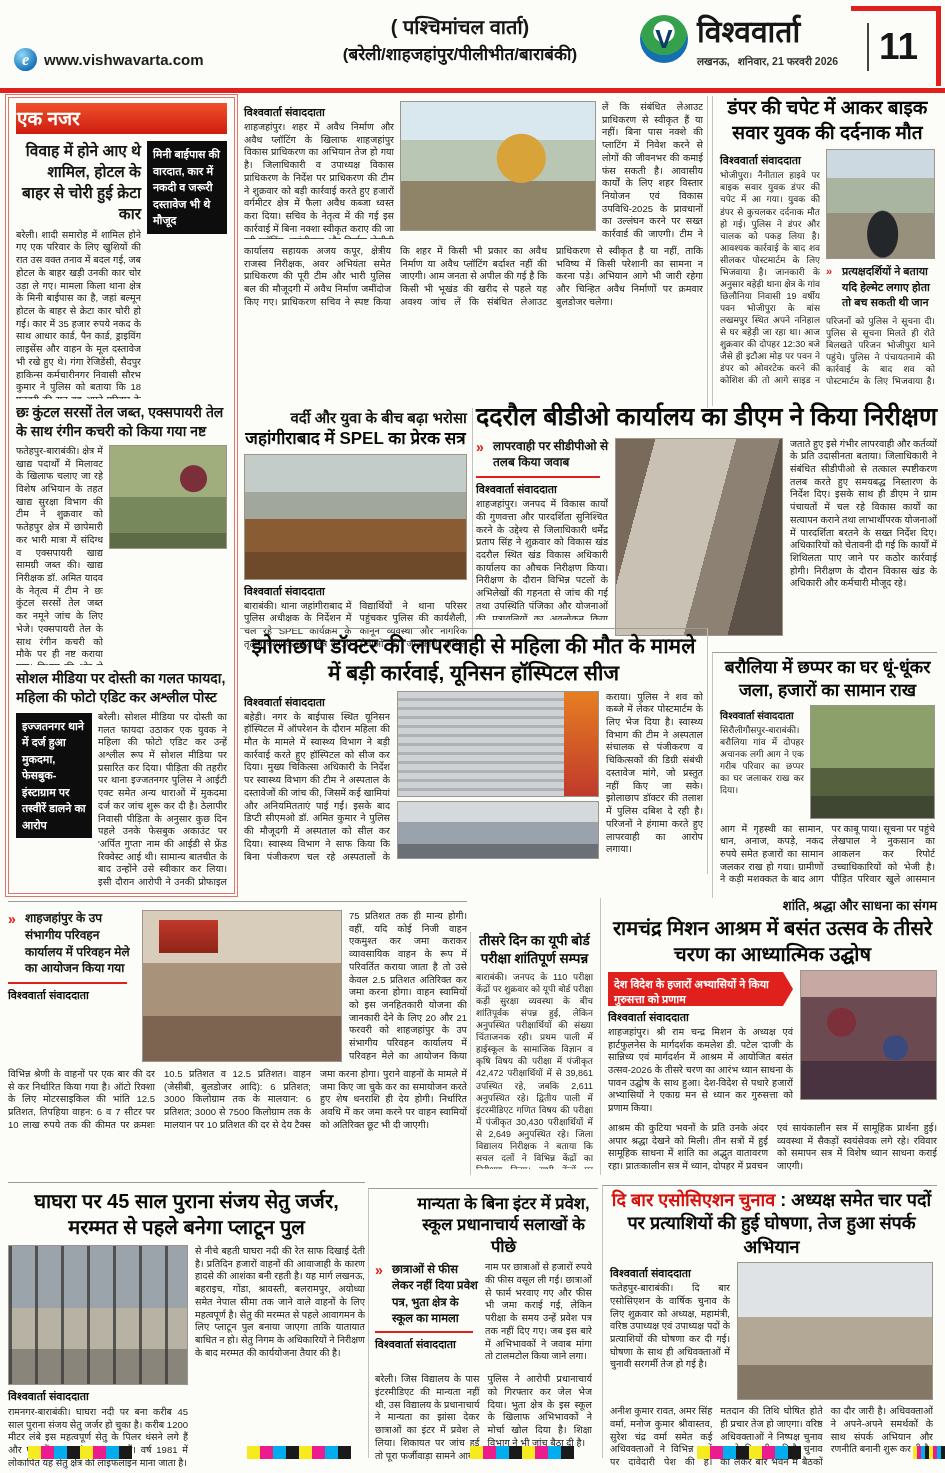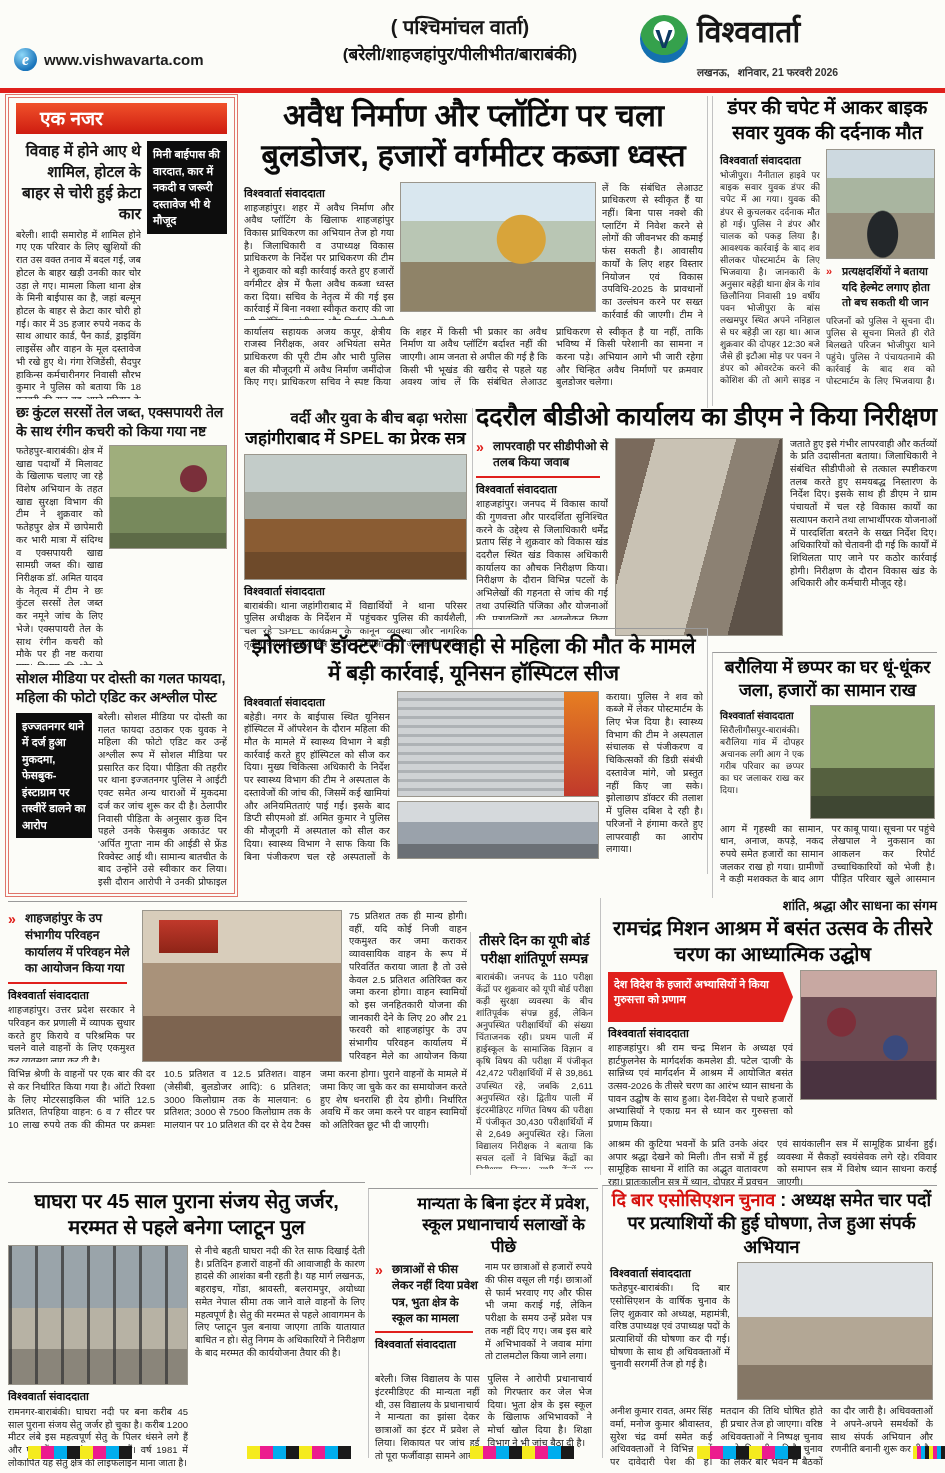--- a/index.html
+++ b/index.html
@@ -15,42 +15,42 @@
   .site-url { font-weight:700; font-size:15px; color:#1d1d1d; }
   .hdr-edition { position:absolute; left:282px; top:12px; width:356px; text-align:center; font-weight:700; }
   .hdr-edition .l1 { font-size:20px; line-height:1.5; }
   .hdr-edition .l2 { font-size:17px; line-height:1.5; }
   .hdr-brand { position:absolute; left:640px; top:15px; display:flex; gap:9px; }
   .vv-logo { width:48px; height:48px; border-radius:50%; position:relative;
              background:radial-gradient(circle at 50% 35%, #ffffff 0 26%, #35a14c 28% 58%, #1470b0 60%); }
   .vv-logo:before { content:"V"; position:absolute; inset:0; text-align:center; line-height:48px;
                     font-weight:800; font-size:26px; color:#0e3a63; }
   .brand-name { font-size:30px; font-weight:800; line-height:1.15; }
-  .brand-date { font-size:10.5px; font-weight:700; color:#333; margin-top:15px; display:flex; gap:8px;align-items:center; }
+  .brand-date { font-size:10.5px; font-weight:700; color:#333; margin-top:4px; display:flex; gap:8px;align-items:center; }
   .pageno-frame { position:absolute; top:6px; right:4px; width:90px; height:80px;
                   border-top:5px solid #e0201c; border-right:5px solid #e0201c; }
   .pageno { position:absolute; right:18px; top:12px; font-size:37px; font-weight:700;
             padding-left:10px; border-left:2px solid #444; line-height:1.3; }
   .hdr-rule { position:absolute; top:88px; left:0; width:945px; height:5px; background:#e0201c; }
 
   
   .hl { font-weight:800; color:#0b0b0b; text-align:center; line-height:1.3; }
   .byline { font-weight:700; font-size:11px; margin:3px 0 2px; color:#101010; }
   .body { font-size:9.5px; line-height:1.34; text-align:justify; overflow:hidden; color:#222; }
   .photo { position:relative; overflow:hidden; background:#b9b5a8; border:1px solid #9a968c; }
   .subhead { font-weight:700; font-size:12px; line-height:1.4; position:relative; padding-left:17px; }
   .subhead .arr { position:absolute; left:0; top:0; color:#e0201c; font-size:14px; font-weight:800; }
   .subrule { height:2px; background:#e0201c; margin:5px 0 3px; width:94%; }
   .bbox { background:#0d0d0d; color:#fff; font-weight:700; font-size:11px; line-height:1.5; padding:5px 6px; }
 
   
   #eknazar { position:absolute; left:8px; top:97px; width:227px; height:797px;
              border:1px solid #e0746a; outline:1px solid #e0746a; outline-offset:2px; padding:5px 7px; }
   .en-banner { height:31px; background:linear-gradient(180deg,#f0512a,#ce1c10); color:#fff;
-               font-size:19px; font-weight:800; line-height:31px; padding-left:24px; margin-bottom:7px; }
+               font-size:19px; font-weight:800; line-height:31px; padding-left:1px; margin-bottom:7px; }
   .en-art { overflow:hidden; }
   #en1 { height:258px; } #en2 { height:266px; } #en3 { height:222px; }
   .en-h1 { font-size:15.5px; font-weight:800; line-height:1.35; text-align:right; margin-bottom:4px; }
   .en-h2 { font-size:14px; font-weight:800; line-height:1.35; text-align:left; margin:4px 0; }
   .bbox-r { float:right; width:80px; margin:0 0 8px 6px; }
   .bbox-l { float:left; width:76px; margin:2px 6px 4px 0; }
   .ph-field { float:right; width:118px; height:104px; margin:0 0 4px 6px;
     background: radial-gradient(circle at 72% 32%, #7a2f3a 0 13px, rgba(0,0,0,0) 14px),
                 linear-gradient(180deg,#9fae7c 0 50%, #77895c 50% 85%, #5d6b47 85%); }
 
@@ -133,21 +133,21 @@
   #board { position:absolute; left:470px; top:932px; width:128px; height:243px; padding:0 5px; border-left:1px solid #c2c2c2; }
   #board h3 { font-size:13.5px; }
   .board-body { height:198px; margin-top:4px; font-size:9px; }
 
   
   #mission { position:absolute; left:600px; top:898px; width:337px; height:277px; padding-left:7px; border-left:1px solid #c2c2c2; }
   #mission .kicker { font-size:13px; }
   #mission h2 { font-size:20px; }
   .m-row { display:flex; gap:7px; margin-top:3px; }
   .m-left { flex:1; }
-  .m-banner { background:#e0201c; color:#fff; font-size:11px; font-weight:700; padding:4px 14px 16px 6px;
+  .m-banner { background:#e0201c; color:#fff; font-size:11px; font-weight:700; padding:4px 14px 0 6px;
     clip-path:polygon(0 0, calc(100% - 10px) 0, 100% 50%, calc(100% - 10px) 100%, 0 100%); margin:2px 0 3px; }
   .ph-crowd { width:137px; height:130px;
     background: radial-gradient(circle at 30% 40%, #7d2f3a 0 14px, rgba(0,0,0,0) 15px),
                 radial-gradient(circle at 70% 60%, #3a4a7d 0 12px, rgba(0,0,0,0) 13px),
                 linear-gradient(180deg,#c8a8a2 0 20%, #6b4a52 20% 70%, #4a3340 70%); }
   .m-bottom { column-count:2; column-gap:9px; height:60px; margin-top:4px; }
 
   
   #ghaghra { position:absolute; left:8px; top:1182px; width:357px; height:276px; border-top:1px solid #9a9a9a; padding-top:5px; }
   #ghaghra h2 { font-size:20px; }
@@ -200,20 +200,23 @@
   <div class="hdr-brand">
     <span class="vv-logo"></span>
     <span>
       <div class="brand-name">विश्ववार्ता</div>
       <div class="brand-date">
         <span>लखनऊ,</span>
         <span>शनिवार, 21 फरवरी 2026</span>
       </div>
     </span>
   </div>
+  <div class="pageno-frame">
+    <div class="pageno">11</div>
+  </div>
   <div class="hdr-rule"></div>
 
   <div id="eknazar">
     <div class="en-banner">एक नजर</div>
     <div class="en-art" id="en1">
       <div class="bbox bbox-r">मिनी बाईपास की वारदात, कार में नकदी व जरूरी दस्तावेज भी थे मौजूद</div>
       <h3 class="en-h1">विवाह में होने आए थे शामिल, होटल के बाहर से चोरी हुई क्रेटा कार</h3>
       <p class="body">बरेली। शादी समारोह में शामिल होने गए एक परिवार के लिए खुशियों की रात उस वक्त तनाव में बदल गई, जब होटल के बाहर खड़ी उनकी कार चोर उड़ा ले गए। मामला किला थाना क्षेत्र के मिनी बाईपास का है, जहां बल्मून होटल के बाहर से क्रेटा कार चोरी हो गई। कार में 35 हजार रुपये नकद के साथ आधार कार्ड, पैन कार्ड, ड्राइविंग लाइसेंस और वाहन के मूल दस्तावेज भी रखे हुए थे। गंगा रेजिडेंसी, सैदपुर हाकिन्स कर्मचारीनगर निवासी सौरभ कुमार ने पुलिस को बताया कि 18 फरवरी की रात वह अपने परिवार के साथ दोस्त रविंद्र पाण्डेय की भतीजी की शादी में शामिल होने बल्मून होटल आए थे। उन्होंने अपनी क्रेटा कार होटल के बाहर खड़ी की और समारोह में शामिल होने अंदर चले गए। रात करीब 11:25 बजे जब वह बाहर लौटे तो कार मौके से गायब मिली। पहले उन्होंने आसपास काफी तलाश की, लेकिन कोई सुराग नहीं लगा। इसके बाद उन्होंने तुरंत किला थाना पुलिस को सूचना दी। सूचना मिलते ही पुलिस मौके पर पहुंची और आसपास के इलाकों में खोजबीन की, लेकिन देर रात तक कार का पता नहीं चल सका। पीड़ित की तहरीर पर किला थाना पुलिस ने अज्ञात चोरों के खिलाफ मुकदमा दर्ज कर लिया है। पुलिस आसपास लगे सीसीटीवी कैमरों की फुटेज खंगाल रही है और वाहन की बरामदगी के प्रयास तेज कर दिए गए हैं। लगातार बढ़ रही वाहन चोरी की घटनाओं से शहरवासियों में असुरक्षा की भावना गहराती जा रही है। मिनी बाईपास जैसे व्यस्त इलाके में होटल के बाहर से कार चोरी की इस घटना ने सुरक्षा व्यवस्था पर भी गंभीर सवाल खड़े कर दिए हैं।</p>
     </div>
     <div class="en-art" id="en2">
@@ -222,21 +225,20 @@
       <p class="body">फतेहपुर-बाराबंकी। क्षेत्र में खाद्य पदार्थों में मिलावट के खिलाफ चलाए जा रहे विशेष अभियान के तहत खाद्य सुरक्षा विभाग की टीम ने शुक्रवार को फतेहपुर क्षेत्र में छापेमारी कर भारी मात्रा में संदिग्ध व एक्सपायरी खाद्य सामग्री जब्त की। खाद्य निरीक्षक डॉ. अमित यादव के नेतृत्व में टीम ने छः कुंटल सरसों तेल जब्त कर नमूने जांच के लिए भेजे। एक्सपायरी तेल के साथ रंगीन कचरी को मौके पर ही नष्ट कराया गया। विभाग की ओर से व्यापारियों को चेतावनी दी गई कि मिलावटी खाद्य सामग्री बेचने पर कठोर कार्रवाई की जाएगी। टीम की इस कार्रवाई से क्षेत्र के खाद्य कारोबारियों में हड़कंप मचा रहा।</p>
     </div>
     <div class="en-art" id="en3">
       <h3 class="en-h2">सोशल मीडिया पर दोस्ती का गलत फायदा, महिला की फोटो एडिट कर अश्लील पोस्ट</h3>
       <div class="bbox bbox-l">इज्जतनगर थाने में दर्ज हुआ मुकदमा, फेसबुक-इंस्टाग्राम पर तस्वीरें डालने का आरोप</div>
       <p class="body">बरेली। सोशल मीडिया पर दोस्ती का गलत फायदा उठाकर एक युवक ने महिला की फोटो एडिट कर उन्हें अश्लील रूप में सोशल मीडिया पर प्रसारित कर दिया। पीड़िता की तहरीर पर थाना इज्जतनगर पुलिस ने आईटी एक्ट समेत अन्य धाराओं में मुकदमा दर्ज कर जांच शुरू कर दी है। ठेलापीर निवासी पीड़िता के अनुसार कुछ दिन पहले उनके फेसबुक अकाउंट पर 'अर्पित गुप्ता' नाम की आईडी से फ्रेंड रिक्वेस्ट आई थी। सामान्य बातचीत के बाद उन्होंने उसे स्वीकार कर लिया। इसी दौरान आरोपी ने उनकी प्रोफाइल से फोटो डाउनलोड कर ली। महिला का आरोप है कि आरोपी ने उन तस्वीरों को एडिट कर आपत्तिजनक रूप दिया और बाद में उन्हें इंस्टाग्राम सहित अन्य सोशल मीडिया प्लेटफॉर्म पर अपलोड करना शुरू कर दिया। इससे उनकी छवि को ठेस पहुंची है और वह मानसिक तनाव व भय की स्थिति में हैं। पीड़िता ने थाना इज्जतनगर में तहरीर देकर आरोपी के खिलाफ आईटी एक्ट और अन्य प्रासंगिक धाराओं में कार्रवाई की मांग की है।</p>
     </div>
   </div>
 
   <div id="lead">
-    <h1 class="hl">अवैध निर्माण और प्लॉटिंग पर चला बुलडोजर, हजारों वर्गमीटर कब्जा ध्वस्त</h1>
     <div class="lead-row">
       <div class="l-left">
         <div class="byline">विश्ववार्ता संवाददाता</div>
         <p class="body" style="height:118px">शाहजहांपुर। शहर में अवैध निर्माण और अवैध प्लॉटिंग के खिलाफ शाहजहांपुर विकास प्राधिकरण का अभियान तेज हो गया है। जिलाधिकारी व उपाध्यक्ष विकास प्राधिकरण के निर्देश पर प्राधिकरण की टीम ने शुक्रवार को बड़ी कार्रवाई करते हुए हजारों वर्गमीटर क्षेत्र में फैला अवैध कब्जा ध्वस्त करा दिया। सचिव के नेतृत्व में की गई इस कार्रवाई में बिना नक्शा स्वीकृत कराए की जा रही प्लॉटिंग, बाउंड्रीवाल और निर्माण जेसीबी से गिराए गए। कार्रवाई के दौरान भारी पुलिस बल मौके पर मौजूद रहा।</p>
       </div>
       <div class="photo ph-bulldozer"></div>
       <div class="l-right">
         <p class="body" style="height:136px">लें कि संबंधित लेआउट प्राधिकरण से स्वीकृत हैं या नहीं। बिना पास नक्शे की प्लाटिंग में निवेश करने से लोगों की जीवनभर की कमाई फंस सकती है। आवासीय कार्यों के लिए शहर विस्तार नियोजन एवं विकास उपविधि-2025 के प्रावधानों का उल्लंघन करने पर सख्त कार्रवाई की जाएगी। टीम ने दोपहर 12:30 बजे से ही क्षेत्र में पहुंचकर कार्रवाई शुरू की, जो देर शाम तक चलती रही।</p>
       </div>
     </div>
@@ -319,21 +321,20 @@
 
   <div id="tax">
     <div class="tax-row">
       <div class="tax-left">
         <div class="subhead">
           <span class="arr">»</span>
           <span>शाहजहांपुर के उप संभागीय परिवहन कार्यालय में परिवहन मेले का आयोजन किया गया</span>
         </div>
         <div class="subrule"></div>
         <div class="byline">विश्ववार्ता संवाददाता</div>
-        <p class="body" style="height:58px">शाहजहांपुर। उत्तर प्रदेश सरकार ने परिवहन कर प्रणाली में व्यापक सुधार करते हुए किराये व परिश्रमिक पर चलने वाले वाहनों के लिए एकमुश्त कर व्यवस्था लागू कर दी है।</p>
       </div>
       <div class="photo ph-mela"></div>
       <div class="tax-right">
         <p class="body" style="height:152px">75 प्रतिशत तक ही मान्य होगी। वहीं, यदि कोई निजी वाहन एकमुश्त कर जमा कराकर व्यावसायिक वाहन के रूप में परिवर्तित कराया जाता है तो उसे केवल 2.5 प्रतिशत अतिरिक्त कर जमा करना होगा। वाहन स्वामियों को इस जनहितकारी योजना की जानकारी देने के लिए 20 और 21 फरवरी को शाहजहांपुर के उप संभागीय परिवहन कार्यालय में परिवहन मेले का आयोजन किया गया।</p>
       </div>
     </div>
     <p class="body tax-bottom">विभिन्न श्रेणी के वाहनों पर एक बार की दर से कर निर्धारित किया गया है। ऑटो रिक्शा के लिए मोटरसाइकिल की भांति 12.5 प्रतिशत, तिपहिया वाहन: 6 व 7 सीटर पर 10 लाख रुपये तक की कीमत पर क्रमशः 10.5 प्रतिशत व 12.5 प्रतिशत। वाहन (जेसीबी, बुलडोजर आदि): 6 प्रतिशत; 3000 किलोग्राम तक के मालयान: 6 प्रतिशत; 3000 से 7500 किलोग्राम तक के मालयान पर 10 प्रतिशत की दर से देय टैक्स जमा करना होगा। पुराने वाहनों के मामले में जमा किए जा चुके कर का समायोजन करते हुए शेष धनराशि ही देय होगी। निर्धारित अवधि में कर जमा करने पर वाहन स्वामियों को अतिरिक्त छूट भी दी जाएगी।</p>
   </div>
 
   <div id="board">

